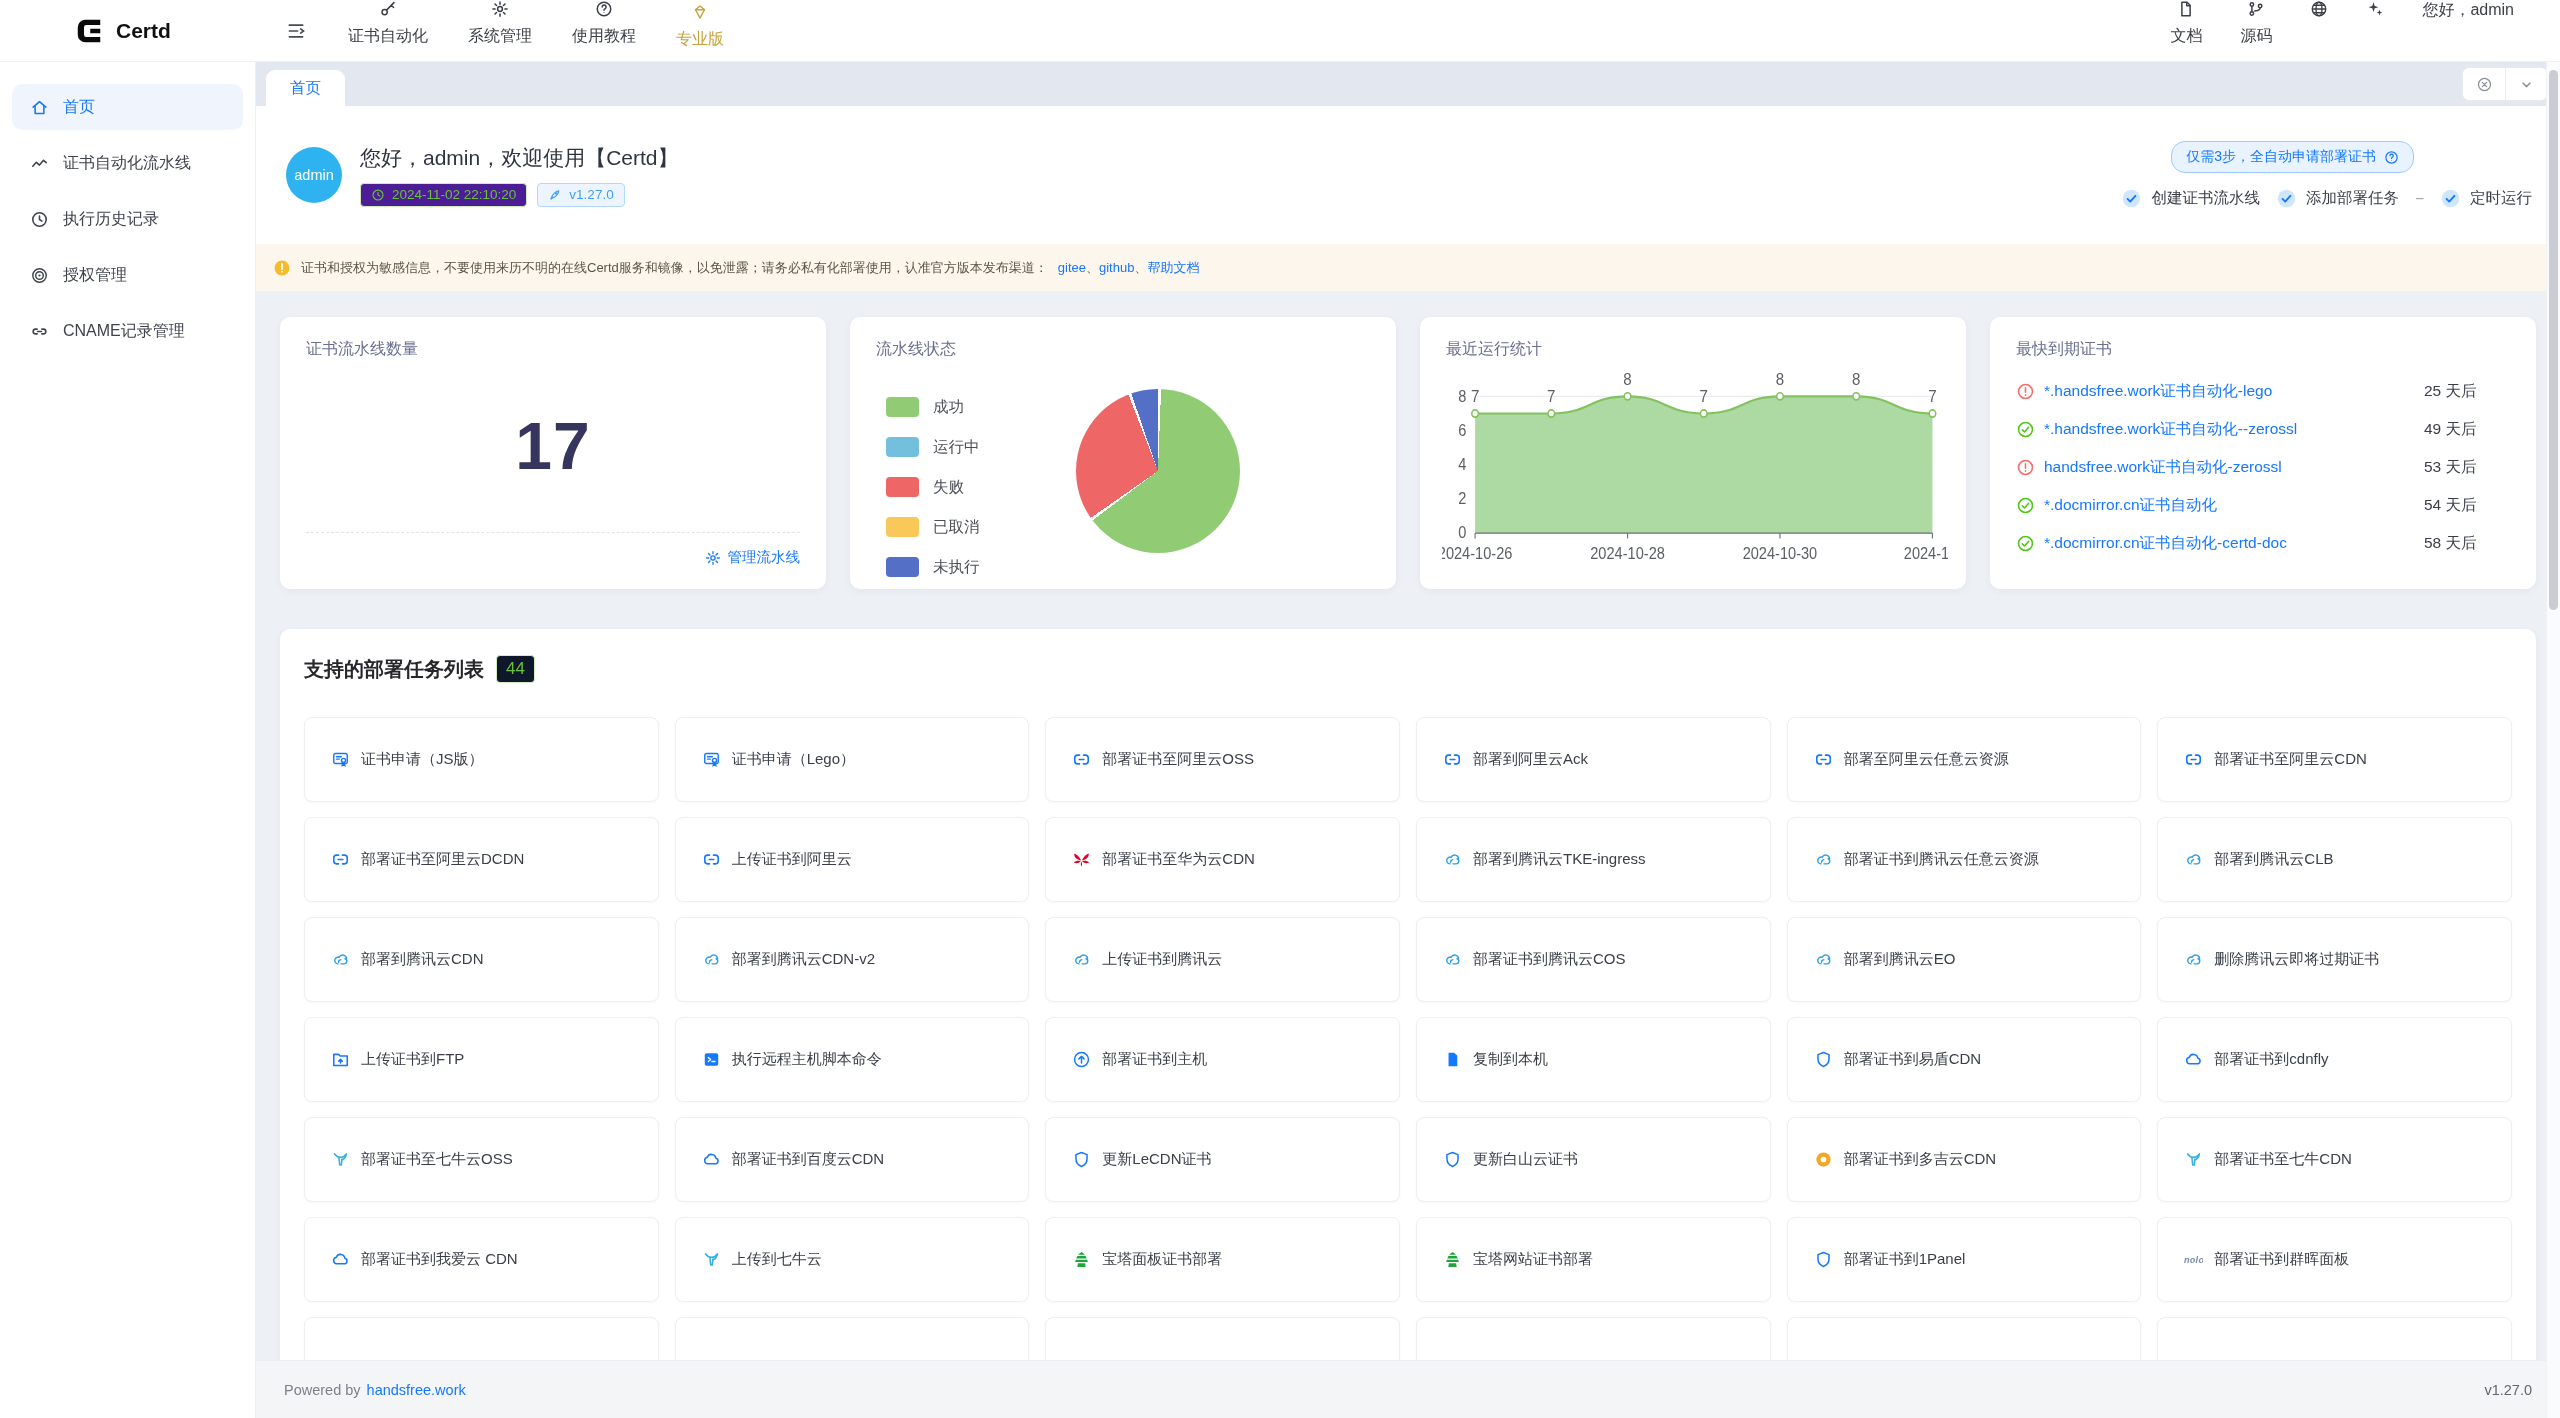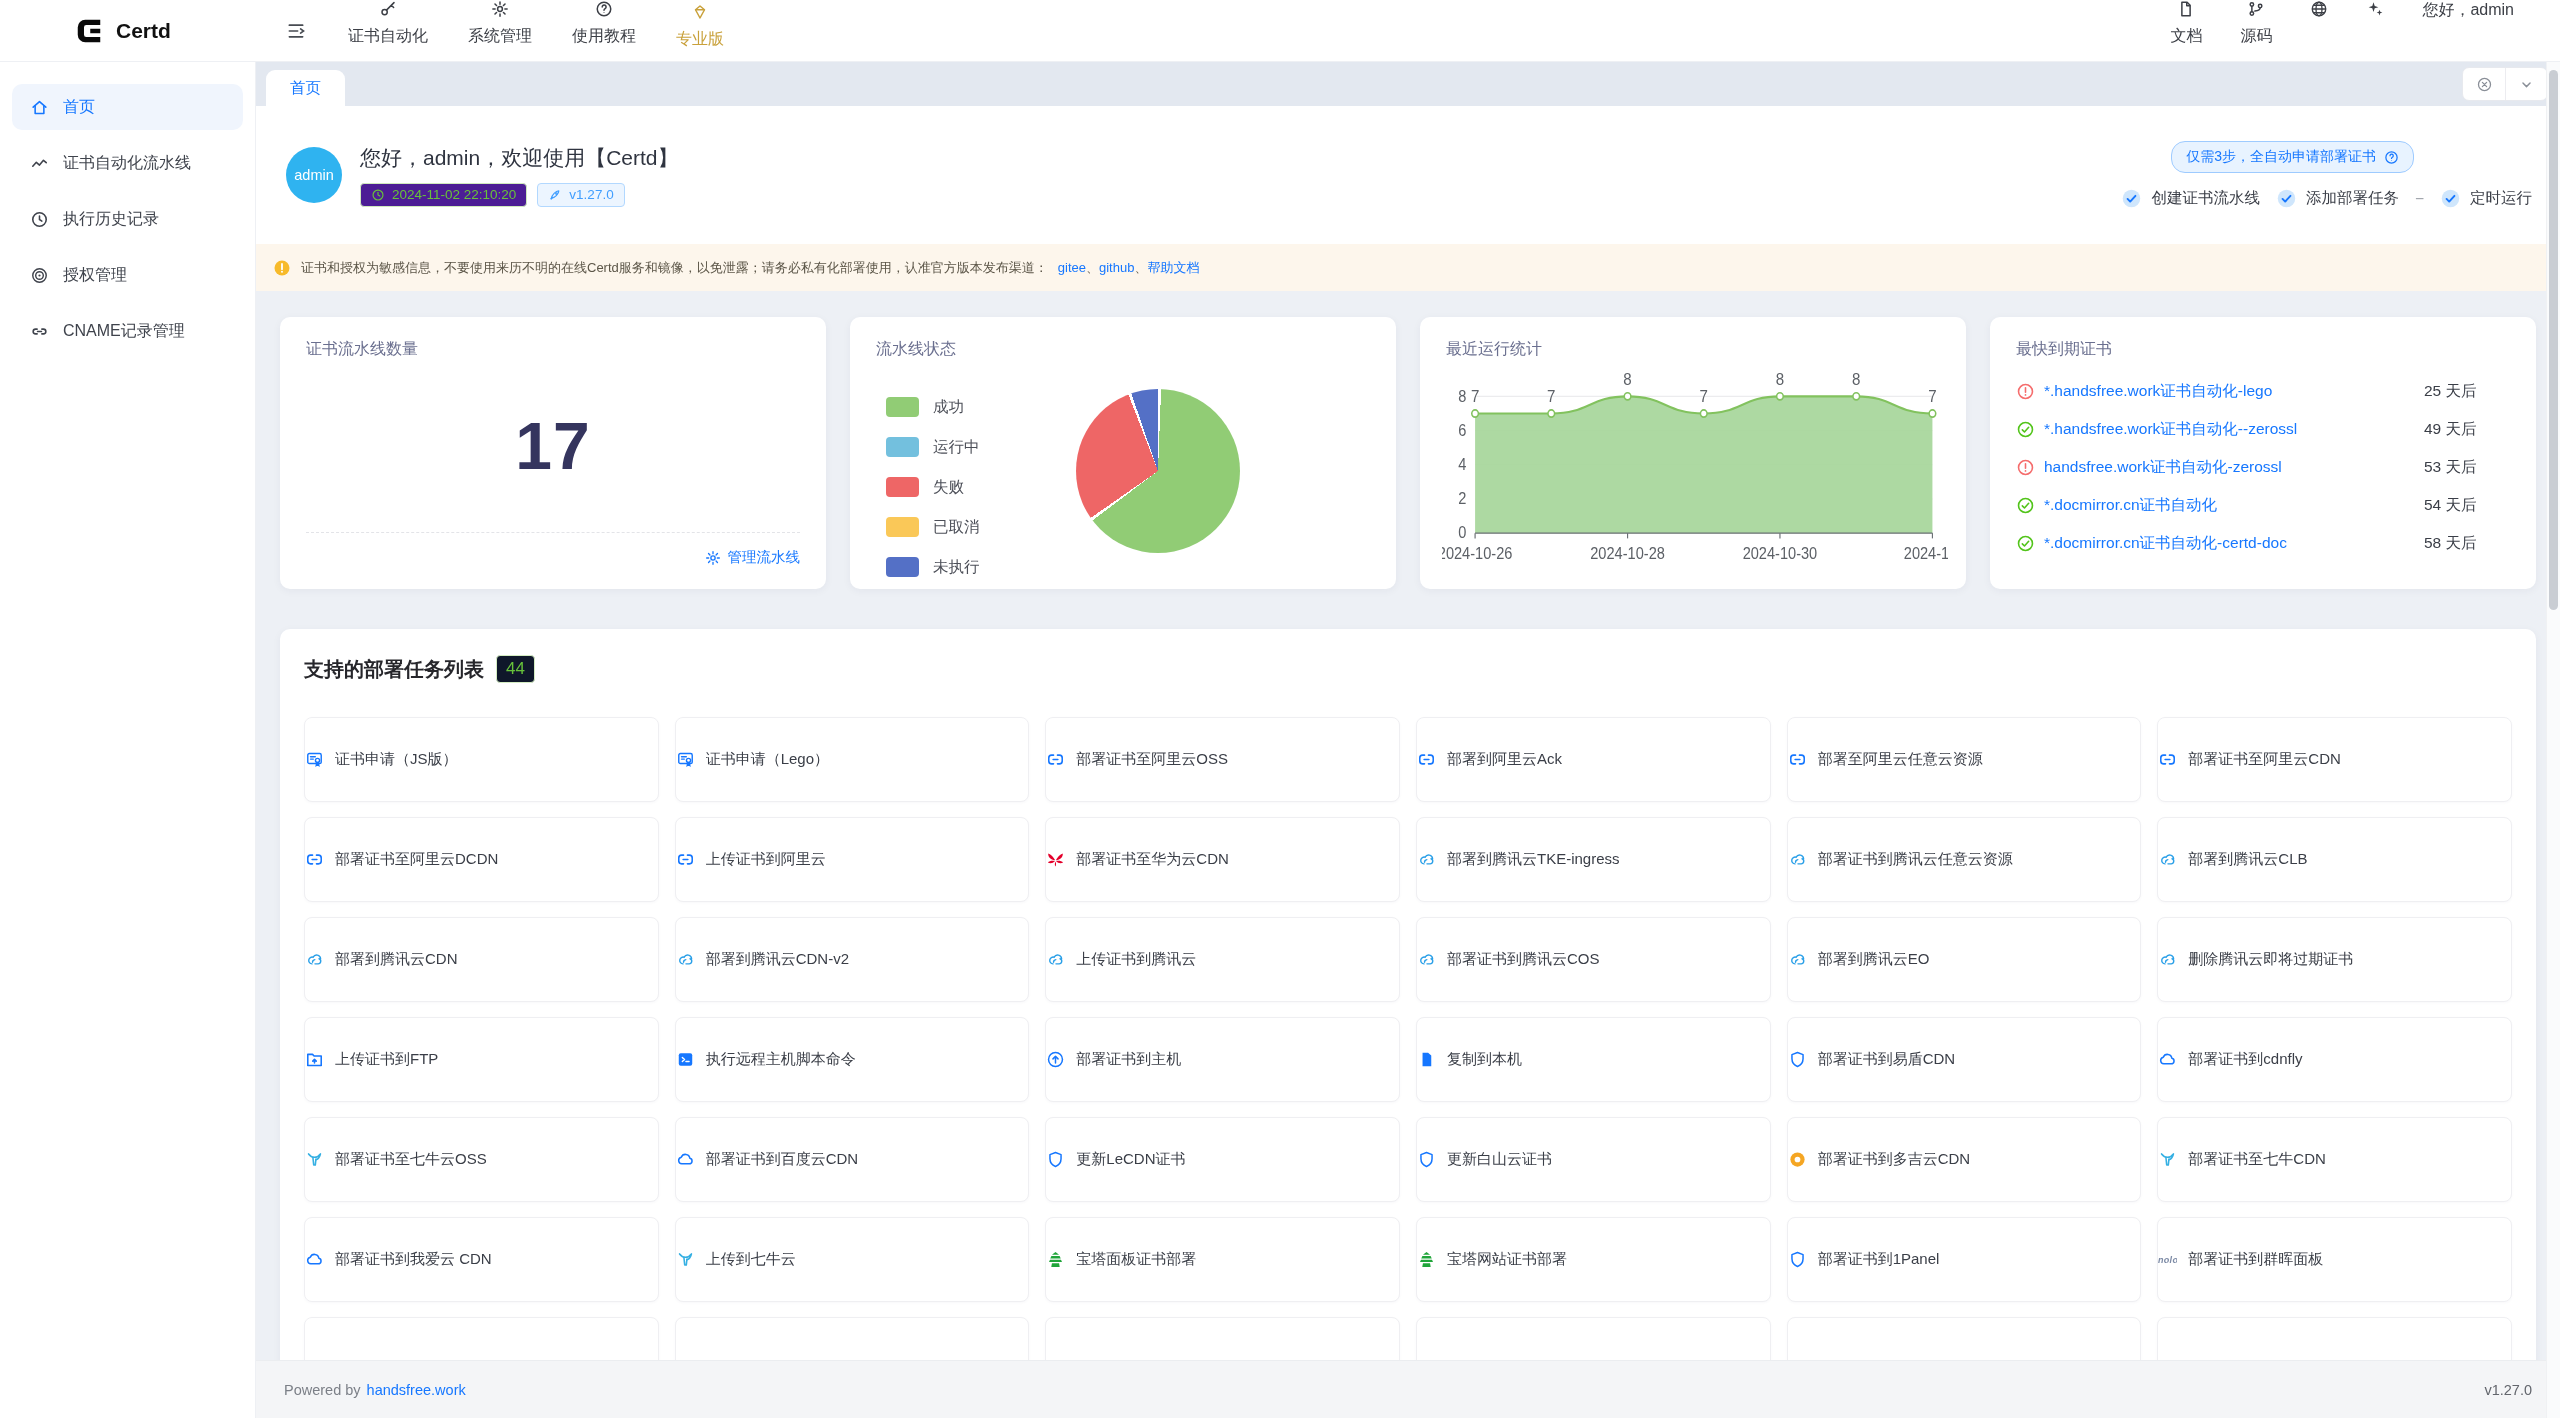--- a/index.html
+++ b/index.html
@@ -83,21 +83,21 @@
   .exp-row .ic{width:19px;height:19px;flex:none;}
   .exp-name{flex:1;font-size:15.5px;color:#1677ff;white-space:nowrap;overflow:hidden;text-overflow:ellipsis;cursor:pointer;}
   .exp-days{width:86px;font-size:15.5px;color:#3a3e47;flex:none;}
 
   
   .panel{margin:40px 24px 0;background:#fff;border-radius:10px;box-shadow:0 2px 8px rgba(31,45,80,.05);padding:26px 24px 24px;height:788px;overflow:hidden;}
   .panel-title-row{display:flex;align-items:center;gap:12px;}
   .panel-title{font-size:20px;font-weight:bold;color:#26262b;}
   .count-badge{font-size:17px;color:#67c23a;background:#0f172a;border:1px solid #d4ecc2;border-radius:4px;padding:3px 9px;}
   .task-grid{margin-top:34px;display:grid;grid-template-columns:repeat(6,1fr);gap:15px 16px;}
-  .task-card{height:85px;background:#fff;border:1px solid #efeff2;border-radius:8px;box-shadow:0 1px 3px rgba(31,45,80,.03);display:flex;align-items:center;gap:11px;font-size:15px;color:#3a3e47;cursor:pointer;overflow:hidden;white-space:nowrap;}
+  .task-card{height:85px;background:#fff;border:1px solid #efeff2;border-radius:8px;box-shadow:0 1px 3px rgba(31,45,80,.03);display:flex;align-items:center;gap:11px;padding-left:26px;font-size:15px;color:#3a3e47;cursor:pointer;overflow:hidden;white-space:nowrap;}
   .task-card .ic{width:19px;height:19px;flex:none;}
   .task-label{overflow:hidden;text-overflow:ellipsis;}
 
   
   .footer{position:absolute;left:256px;right:0;bottom:0;height:58px;background:#f4f5f7;border-top:1px solid #ebedf0;display:flex;align-items:center;padding:0 28px;font-size:14.5px;color:#7b7f87;z-index:40;}
   .footer-link{color:#1677ff;margin-left:6px;cursor:pointer;}
   .footer-ver{margin-left:auto;color:#63666d;}
 
   
   .scrollbar{position:absolute;right:0;top:62px;bottom:0;width:14px;background:#fafbfc;border-left:1px solid #f0f1f3;z-index:50;}

